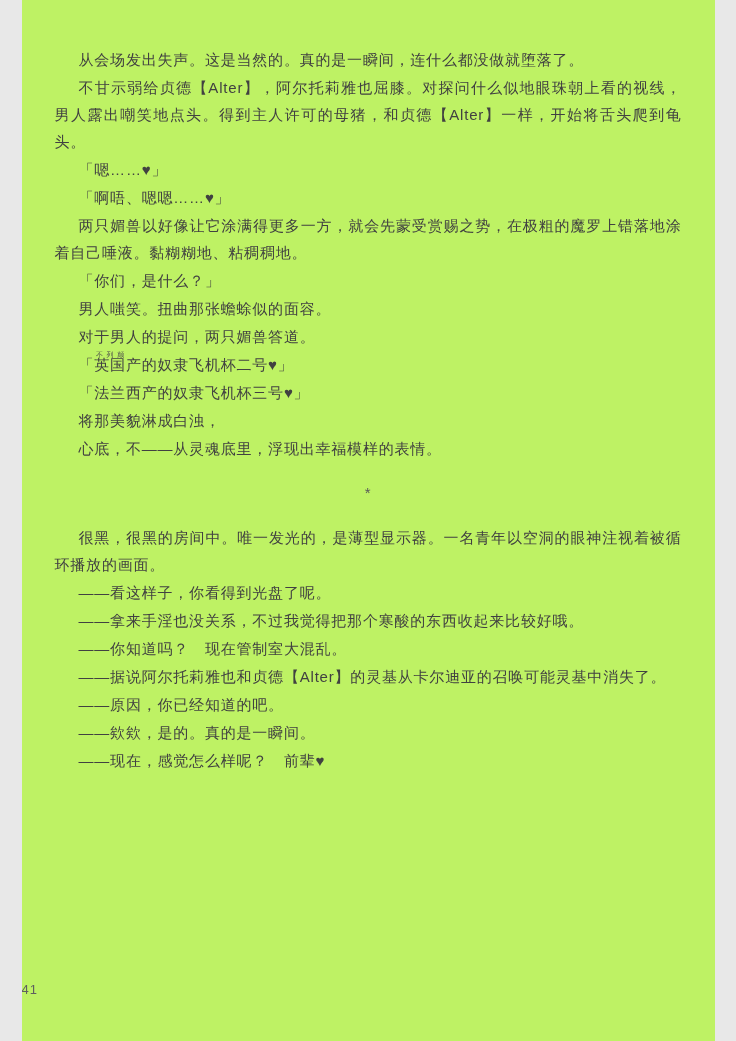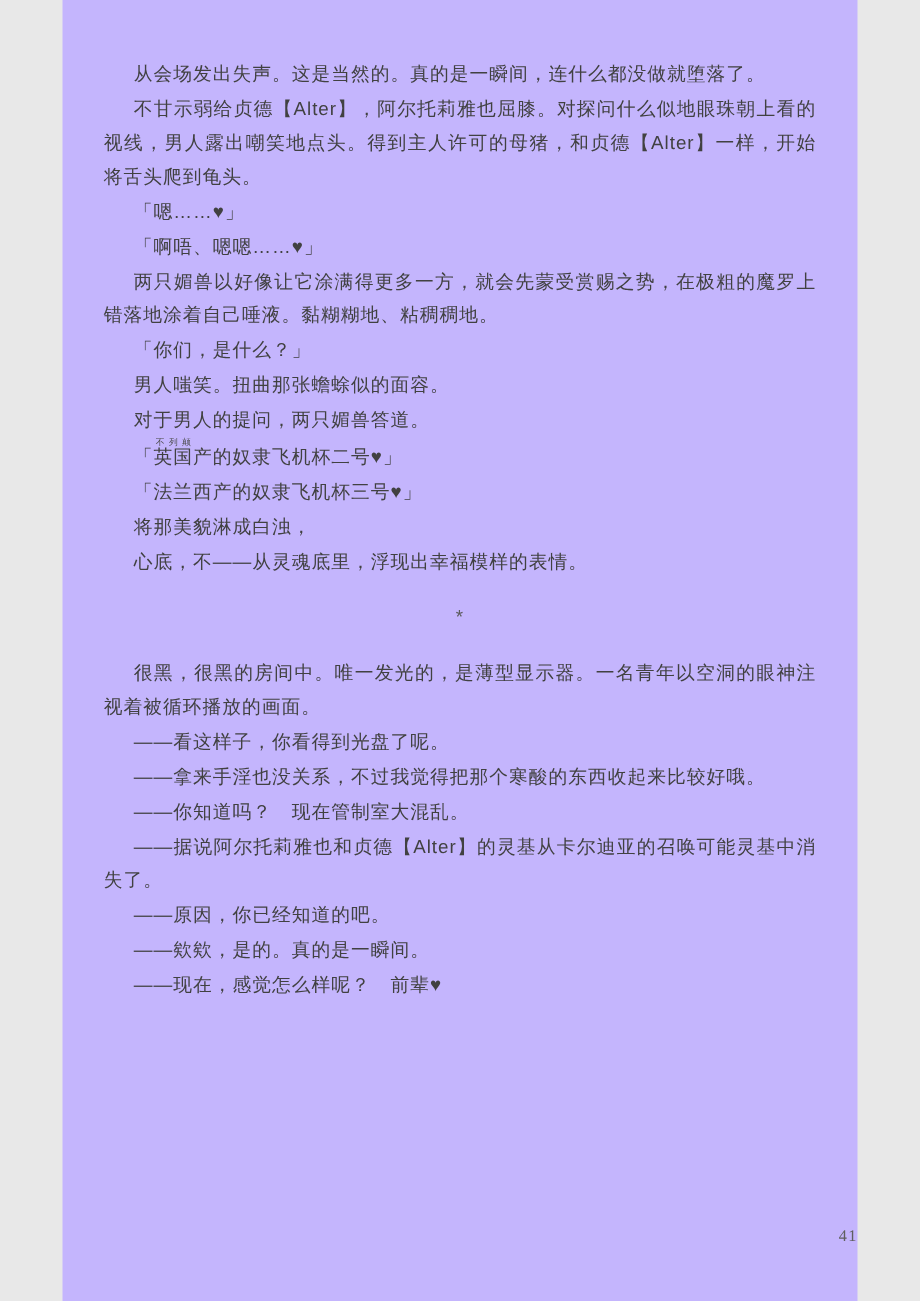--- a/index.html
+++ b/index.html
@@ -2,24 +2,24 @@
 <html><head>
 <meta charset="utf-8">
 <style>
   html, body {
     margin: 0;
     padding: 0;
     background: #e8e8e8;
   }
   .page {
     position: relative;
-    width: 636px;
+    width: 693px;
     height: 1041px;
     margin: 0 auto;
-    background: #c4b5fd;
+    background: #bef264;
     overflow: hidden;
     font-family: "Liberation Sans", "DejaVu Sans", sans-serif;
   }
   .body-text {
     position: absolute;
     top: 46px;
     left: 33px;
     right: 33px;
     color: #414141;
     font-size: 15px;
@@ -41,25 +41,25 @@
   ruby rt {
     font-size: 7px;
     letter-spacing: 0;
     color: #4a4a4a;
   }
   .page-footer {
     position: absolute;
     left: 0;
     right: 0;
     bottom: 44px;
-    text-align: right;
+    text-align: left;
     color: #5f5f5f;
     font-size: 13px;
     letter-spacing: 1px;
-    font-family: Liberation Serif, serif;
+    font-family: Liberation Sans, sans-serif;
   }
 </style>
 </head>
 <body>
 
 <div class="page">
   <main class="body-text">
       <p>从会场发出失声。这是当然的。真的是一瞬间，连什么都没做就堕落了。</p>
       <p>不甘示弱给贞德【Alter】，阿尔托莉雅也屈膝。对探问什么似地眼珠朝上看的视线，男人露出嘲笑地点头。得到主人许可的母猪，和贞德【Alter】一样，开始将舌头爬到龟头。</p>
       <p>「嗯……♥」</p>

